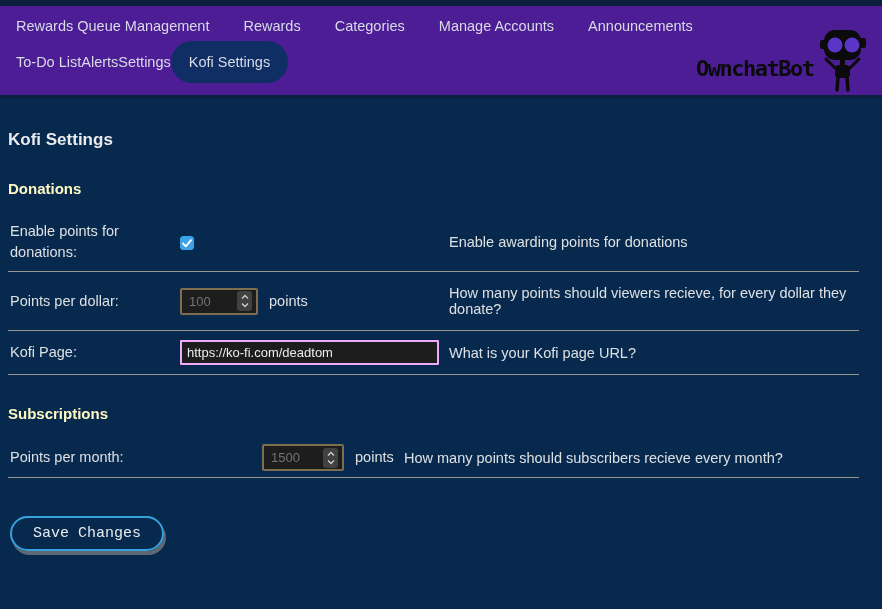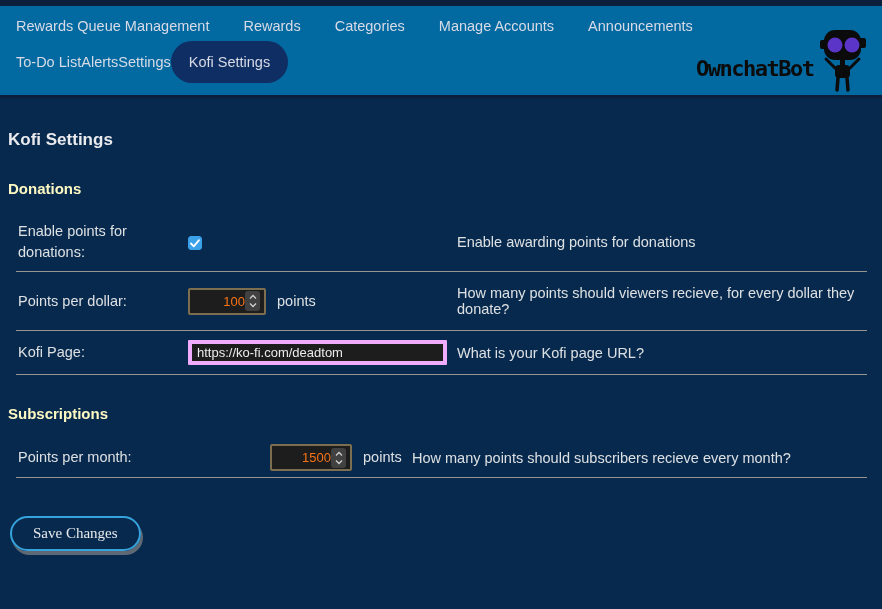--- a/index.html
+++ b/index.html
@@ -5,21 +5,21 @@
   html,body{margin:0;padding:0;}
   body{
     width:882px;height:609px;overflow:hidden;
     background:#07294d;
     font-family:"Liberation Sans","DejaVu Sans",sans-serif;
     color:#dde0e3;
   }
   
   .nav{
     position:relative;
-    background:#0369a1;
+    background:#4c1d95;
     border-top:6px solid #0c203d;
     border-bottom:3px solid #0c203d;
     height:89px;
   }
   .nav-row{display:flex;align-items:center;}
   .nav-row-1{gap:34px;padding:12px 0 0 16px;}
   .nav-row-2{padding:4px 0 0 16px;height:48px;}
   .nav-link{
     color:#d8dbe6;font-size:14.5px;cursor:pointer;white-space:nowrap;
   }
@@ -28,21 +28,21 @@
     padding:13px 18px;
     border-radius:22px;
   }
   .logo{position:absolute;top:12px;right:6px;width:180px;height:80px;}
   
   .main{padding:0 15px 0 8px;}
   .page-title{font-size:17px;font-weight:bold;color:#eaebee;margin:32px 0 0 0;}
   .section-heading{font-size:15px;font-weight:bold;color:#fef9c3;margin:30px 0 16px 0;}
   table.settings{
     border-collapse:collapse;
-    margin-left:8px;
+    margin-left:0;
     width:851px;
     table-layout:fixed;
   }
   table.settings td{
     border-bottom:1px solid #97958f;
     vertical-align:middle;
     font-size:14.5px;
     color:#dde0e3;
   }
   table.donations tr:nth-child(1) td{padding:8px 2px;}
@@ -60,44 +60,44 @@
   .checkbox .check{display:none;position:absolute;left:1px;top:2px;}
   .checkbox.checked .check{display:block;}
   
   .num-wrap{
     display:inline-flex;align-items:center;box-sizing:border-box;
     background:#1d1d1d;border:2px solid #7c6e4e;border-radius:2px;
     height:27px;padding:0 4px 0 0;
   }
   .num-wrap input{
     background:transparent;border:none;outline:none;
-    color:#f97316;font-size:13px;font-family:"Liberation Sans",sans-serif;
-    padding:0 0 0 7px;width:100%;min-width:0;text-align:right;
+    color:#737373;font-size:13px;font-family:"Liberation Sans",sans-serif;
+    padding:0 0 0 7px;width:100%;min-width:0;
   }
   .num-wrap.w100{width:78px;}
   .num-wrap.w1500{width:82px;}
   .spinner{
     flex:0 0 15px;width:15px;height:20px;background:#414141;border-radius:3px;
     display:flex;align-items:center;justify-content:center;cursor:pointer;
   }
   
   .text-input{
     box-sizing:border-box;width:259px;height:25px;
-    background:#1d1d1d;border:4px solid #f0abfc;border-radius:1px;
+    background:#1d1d1d;border:2px solid #f0abfc;border-radius:1px;
     color:#ececec;font-size:13px;font-family:"Liberation Sans",sans-serif;
     padding:0 5px;outline:none;
   }
   .suffix{margin-left:7px;}
   
   .save-btn{
     display:inline-block;margin:38px 0 0 2px;
     background:transparent;
     border:2px solid #36a3dd;border-radius:19px;
     padding:7px 21px;
-    color:#e8eaec;font-size:15px;font-family:Liberation Serif, serif;
+    color:#e8eaec;font-size:15px;font-family:Liberation Mono, monospace;
     box-shadow:2px 4px 0 0 #5f6974;
     cursor:pointer;
   }
 </style>
 </head>
 <body>
 
 <div class="nav">
   <div class="nav-row nav-row-1">
     <span class="nav-link">Rewards Queue Management</span>

